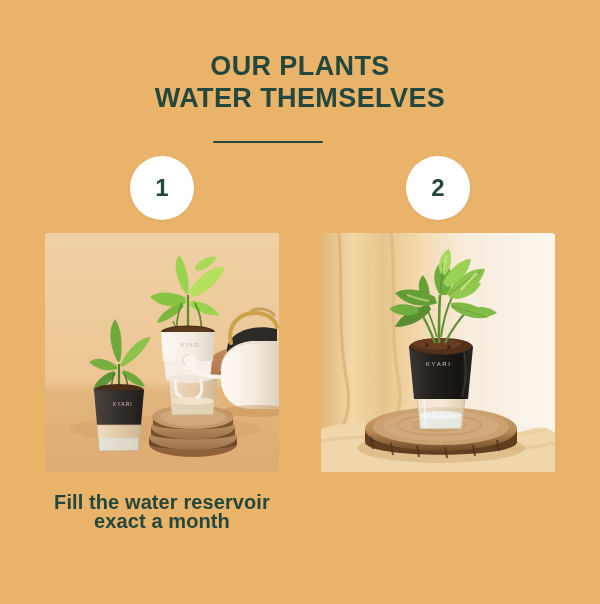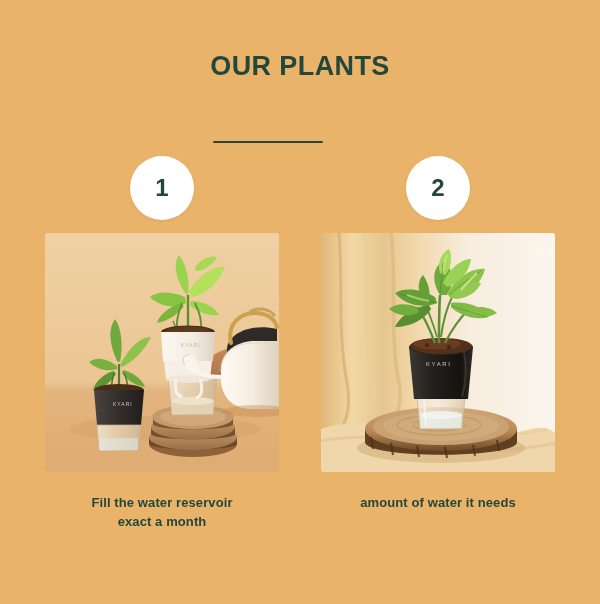--- a/index.html
+++ b/index.html
@@ -105,34 +105,35 @@
     width: 234px;
     height: 239px;
   }
 
   .caption {
     margin-top: 21px;
     width: 240px;
     text-align: center;
     font-family: "Liberation Sans", sans-serif;
     font-weight: 700;
-    font-size: 13px;
+    font-size: 20px;
     line-height: 19px;
     color: #23473c;
     letter-spacing: 0.1px;
   }
   .caption-line { display: block; }
 </style>
 </head>
 <body>
 
 <div class="page">
 
   <div class="heading-block">
     <div class="heading-line l1">OUR PLANTS</div>
+    <div class="heading-line l2">WATER THEMSELVES</div>
   </div>
   <div class="divider"></div>
 
   <div class="steps">
 
     <div class="step">
       <div class="badge">
         <span class="badge-number">1</span>
       </div>
 
@@ -392,18 +393,17 @@
             <path d="M166 84 C152 80 140 76 131 73" stroke="#4c7c28" stroke-width="1" fill="none" opacity="0.45"></path>
 
             <path d="M156 40 C150 46 144 52 140 57" stroke="#d7e98e" stroke-width="2.4" fill="none" opacity="0.75"></path>
             <path d="M86 62 C94 65 102 67 108 68" stroke="#d7e98e" stroke-width="2" fill="none" opacity="0.6"></path>
             <path d="M126 22 C124 28 123 34 122 38" stroke="#d7e98e" stroke-width="1.8" fill="none" opacity="0.6"></path>
           </g>
         </svg>
       </div>
 
       <div class="caption">
-        <span class="caption-line">amount of water it needs</span>
       </div>
     </div>
 
   </div>
 </div>
 
 </body></html>

